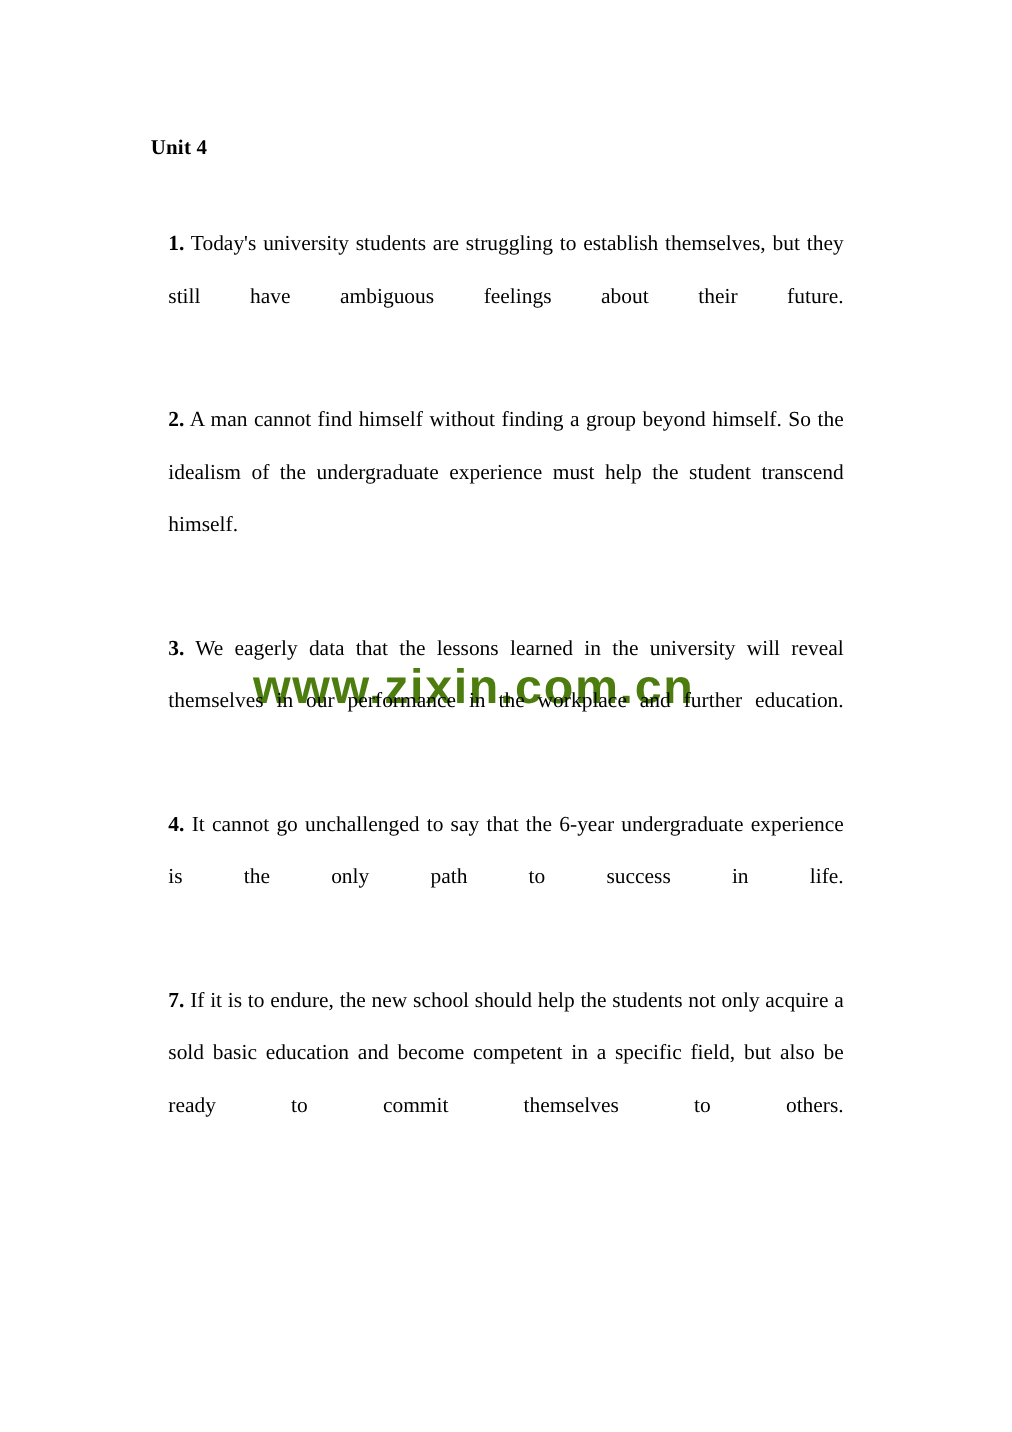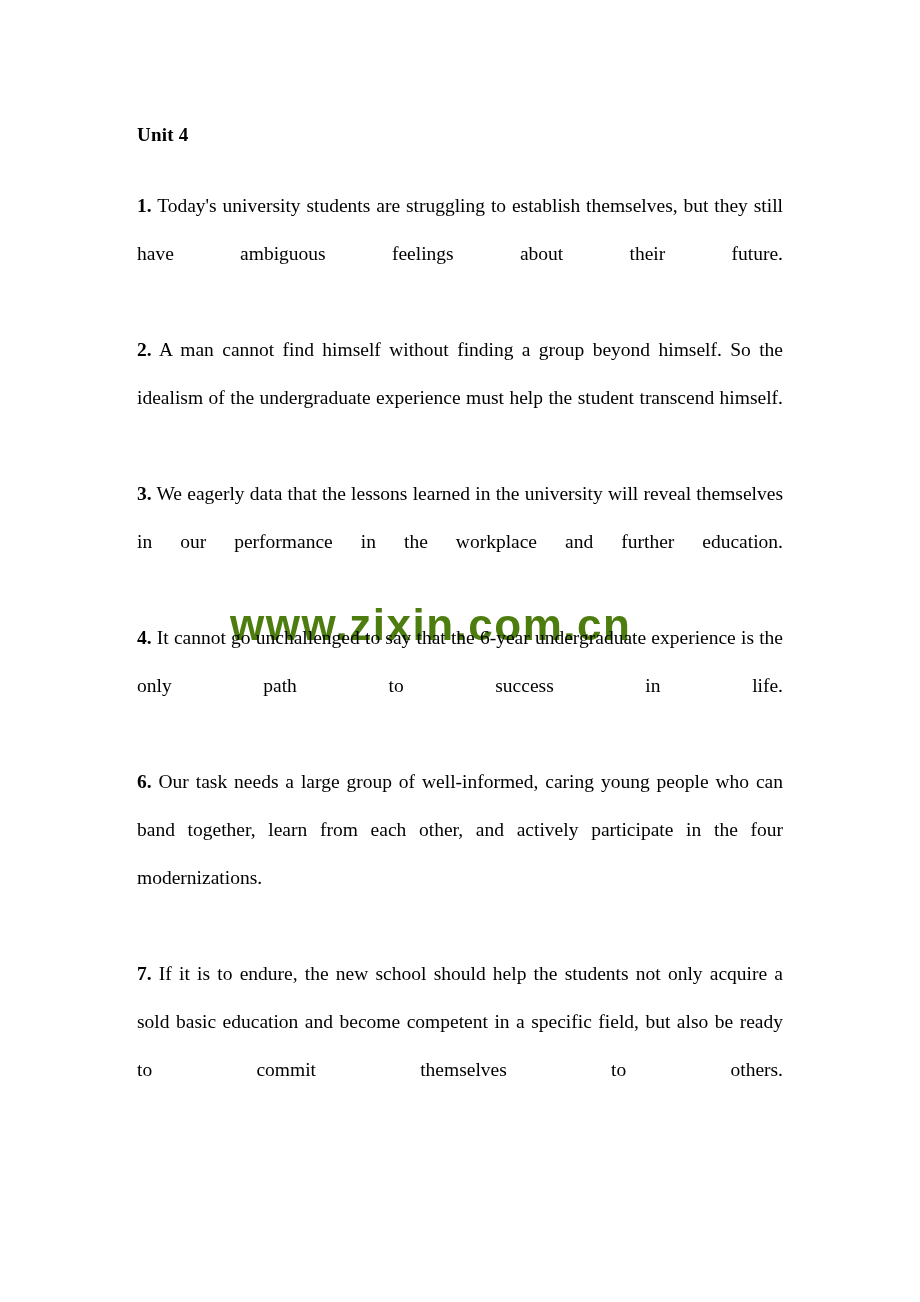--- a/index.html
+++ b/index.html
@@ -58,21 +58,21 @@
 
   .spacer-after-heading {
     height: 30px;
   }
 
   .sentence {
     font-size: 19.5px;
     line-height: 48px;
     text-align: justify;
     text-justify: inter-word;
-    margin: 0;
+    margin: 16px;
     hyphens: none;
     word-spacing: 0.2px;
   }
 
   .sentence .num {
     font-weight: 700;
   }
 
   
   .sentence::after {
@@ -92,19 +92,18 @@
 
     <h1 class="unit-heading">Unit 4</h1>
 
     <div class="spacer-after-heading"></div>
 
     <div id="sentence-list">
         <p class="sentence"><span class="num">1.</span> <span class="body">Today's university students are struggling to establish themselves, but they still have ambiguous feelings about their future.</span></p>
         <p class="sentence"><span class="num">2.</span> <span class="body">A man cannot find himself without finding a group beyond himself. So the idealism of the undergraduate experience must help the student transcend himself.</span></p>
         <p class="sentence"><span class="num">3.</span> <span class="body">We eagerly data that the lessons learned in the university will reveal themselves in our performance in the workplace and further education.</span></p>
         <p class="sentence"><span class="num">4.</span> <span class="body">It cannot go unchallenged to say that the 6-year undergraduate experience is the only path to success in life.</span></p>
-        <p class="sentence"><span class="num">6.</span> <span class="body">Our task needs a large group of well-informed, caring young people who can band together, learn from each other, and actively participate in the four modernizations.</span></p>
         <p class="sentence"><span class="num">7.</span> <span class="body">If it is to endure, the new school should help the students not only acquire a sold basic education and become competent in a specific field, but also be ready to commit themselves to others.</span></p>
       </div>
 
   </div>
 
 </div>
 
 </body></html>

